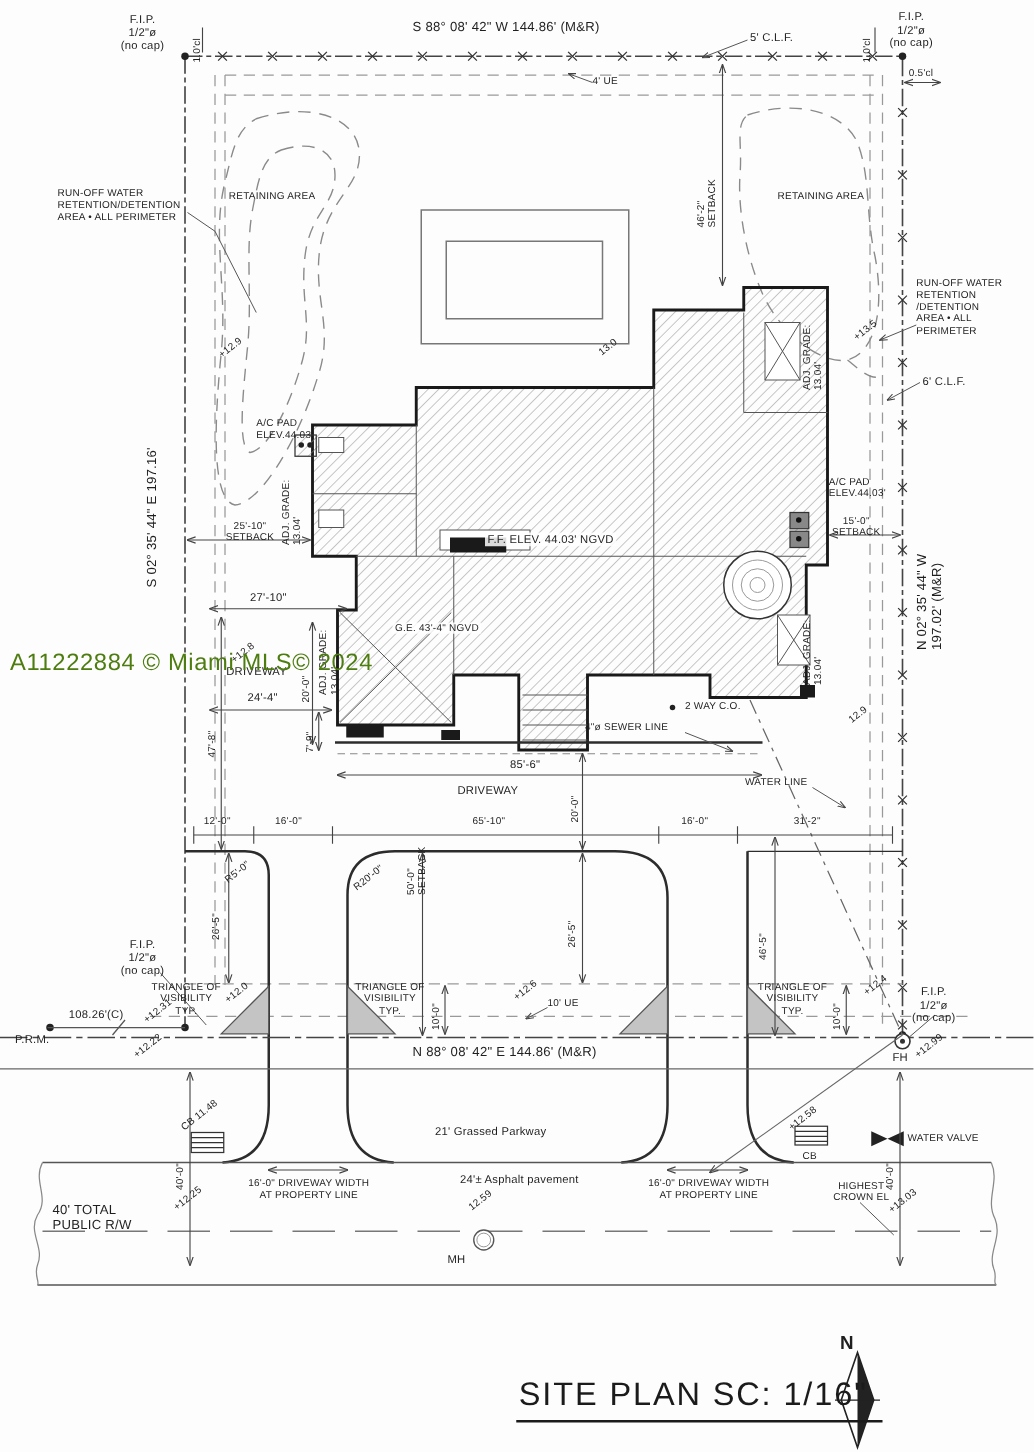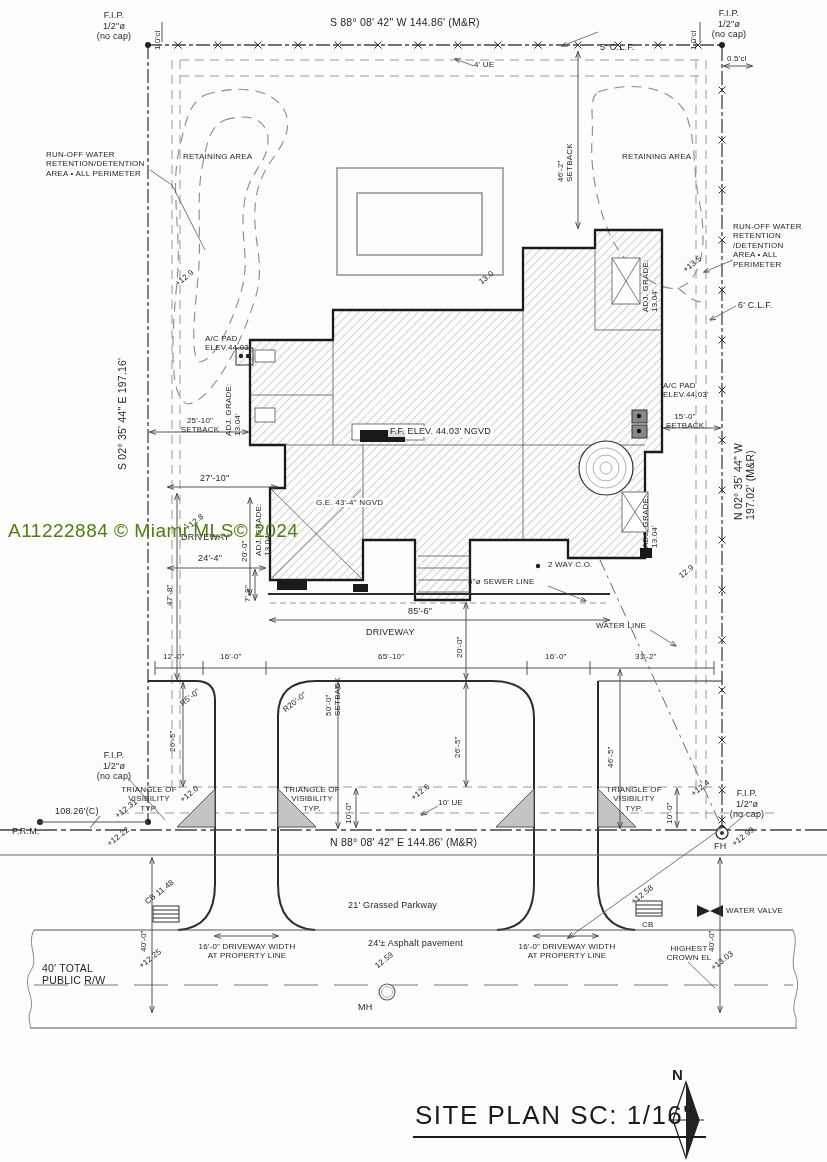--- a/index.html
+++ b/index.html
@@ -233,21 +233,21 @@
     <path d="M686,1082 L699,1120 L686,1158 Z" fill="#222"></path>
     <path d="M668,1120 H704" stroke="#222" stroke-width="1"></path>
   </g>
 </svg>
 
 <div class="a c" style="left:84px;top:10px;width:60px">F.I.P.
 1/2"ø
 (no cap)</div>
 <div class="a sm v" style="left:153px;top:50px">1.0'cl</div>
 <div class="a md" style="left:330px;top:16px">S 88° 08' 42" W  144.86' (M&amp;R)</div>
-<div class="a" style="left:600px;top:42px">5' C.L.F.</div>
+<div class="a" style="left:600px;top:25px">5' C.L.F.</div>
 <div class="a sm v" style="left:689px;top:50px">1.0'cl</div>
 <div class="a c" style="left:700px;top:8px;width:58px">F.I.P.
 1/2"ø
 (no cap)</div>
 <div class="a sm" style="left:727px;top:54px">0.5'cl</div>
 <div class="a sm" style="left:474px;top:60px">4' UE</div>
 
 <div class="a sm" style="left:46px;top:150px">RUN-OFF WATER
 RETENTION/DETENTION
 AREA • ALL PERIMETER</div>

